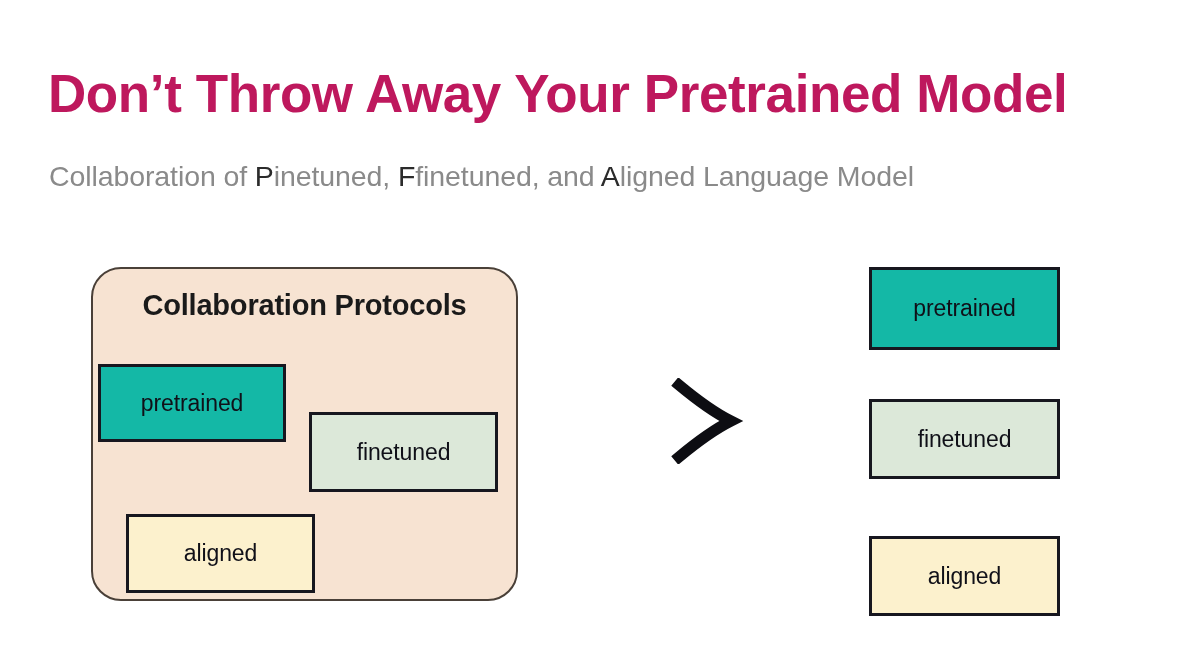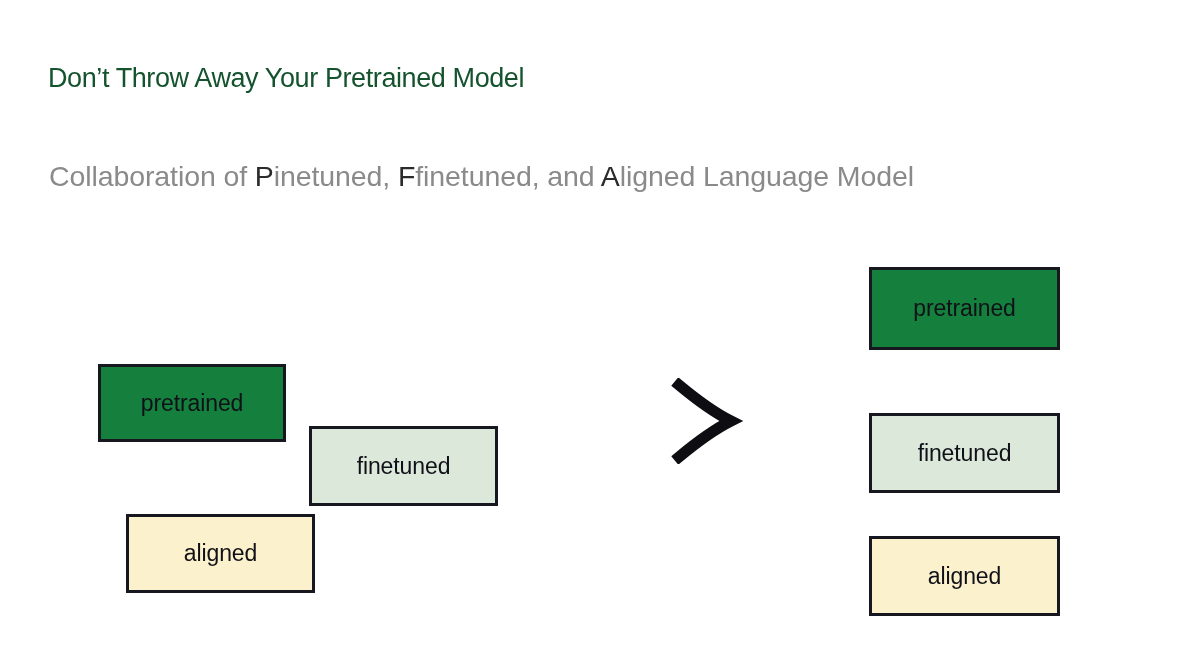--- a/index.html
+++ b/index.html
@@ -14,23 +14,23 @@
     overflow: hidden;
     font-family: "Liberation Sans", sans-serif;
     -webkit-font-smoothing: antialiased;
   }
 
   
   .slide-title {
     position: absolute;
     left: 48px;
     top: 63px;
-    font-size: 27px;
-    font-weight: normal;
-    color: #14532d;
+    font-size: 53px;
+    font-weight: bold;
+    color: #be185d;
     letter-spacing: -0.4px;
     white-space: nowrap;
   }
   .slide-subtitle {
     position: absolute;
     left: 49px;
     top: 160px;
     font-size: 28.5px;
     font-weight: normal;
     color: #8a8a8a;
@@ -78,22 +78,22 @@
     position: absolute;
     box-sizing: border-box;
     border: 3px solid #17171f;
     display: flex;
     align-items: center;
     justify-content: center;
     font-size: 23px;
     color: #101018;
     letter-spacing: -0.1px;
   }
-  .model-box.pretrained { background: #15803d; }
-  .model-box.finetuned  { background: #dce8d9; margin-top: 14px; }
+  .model-box.pretrained { background: #14b8a6; }
+  .model-box.finetuned  { background: #dce8d9; }
   .model-box.aligned    { background: #fcf1cd; }
 
   
   .box-left-pretrained {
     left: 98px;  top: 364px;  width: 188px; height: 78px;
   }
   .box-left-finetuned {
     left: 309px; top: 412px;  width: 189px; height: 80px;
   }
   .box-left-aligned {
@@ -124,20 +124,23 @@
 <body>
 
 <div class="slide-title">Don’t Throw Away Your Pretrained Model</div>
 
 <div class="slide-subtitle">
   <span>Collaboration of </span><span class="emph">P</span><span>inetuned, </span><span class="emph">F</span><span>finetuned, and </span><span class="emph">A</span><span>ligned Language Model</span>
 </div>
 
 <div class="diagram">
 
+  <div class="protocol-container">
+    <div class="protocol-heading">Collaboration Protocols</div>
+  </div>
 
   <div class="model-box pretrained box-left-pretrained">pretrained</div>
 
   <div class="model-box finetuned box-left-finetuned">finetuned</div>
 
   <div class="model-box aligned box-left-aligned">aligned</div>
 
   <div class="gt-symbol">
     <svg width="80" height="86" viewBox="0 0 80 86" xmlns="http://www.w3.org/2000/svg">
       <path d="M14 7 C32 22, 48 34, 66 43 C48 52, 32 64, 14 79" fill="none" stroke="#0d0d12" stroke-width="11" stroke-linecap="square" stroke-linejoin="miter"></path>

